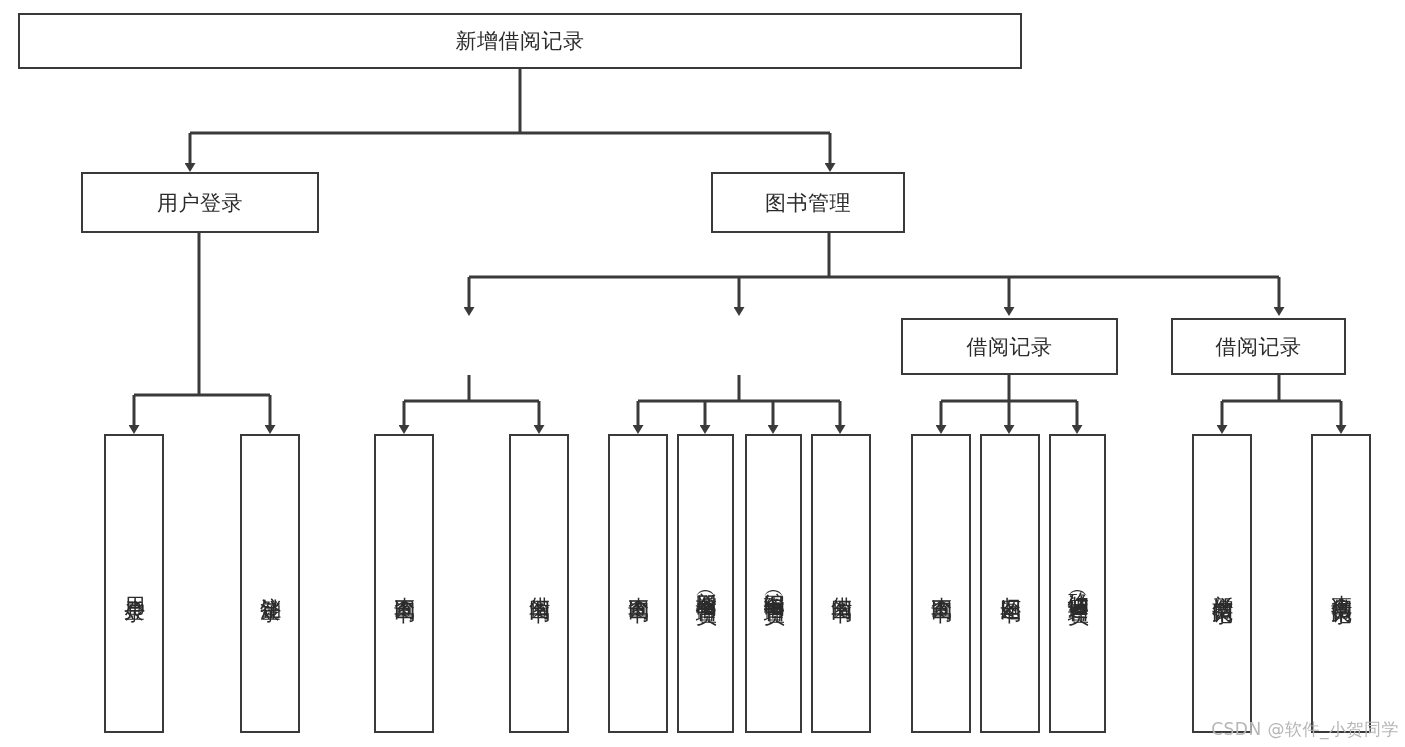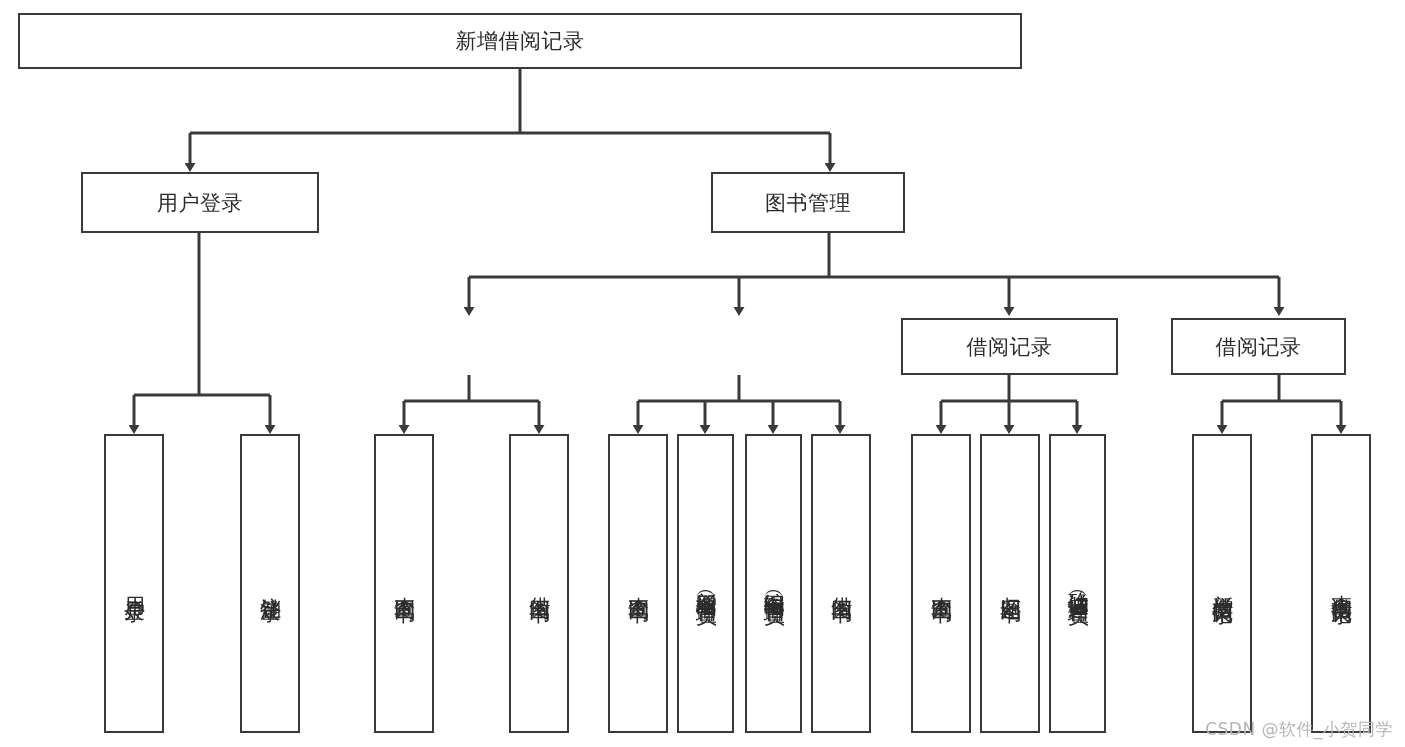--- a/index.html
+++ b/index.html
@@ -50,21 +50,21 @@
     letter-spacing: 2px;
     white-space: nowrap;
     display: block;
   }
   .node .hlabel {
     white-space: nowrap;
     display: block;
   }
   #watermark {
     position: absolute;
-    right: 12px;
+    right: 6px;
     bottom: 6px;
     font-size: 17px;
     color: #b6b6b6;
     letter-spacing: 0.5px;
     z-index: 3;
     white-space: nowrap;
   }
 </style>
 </head>
 <body>

